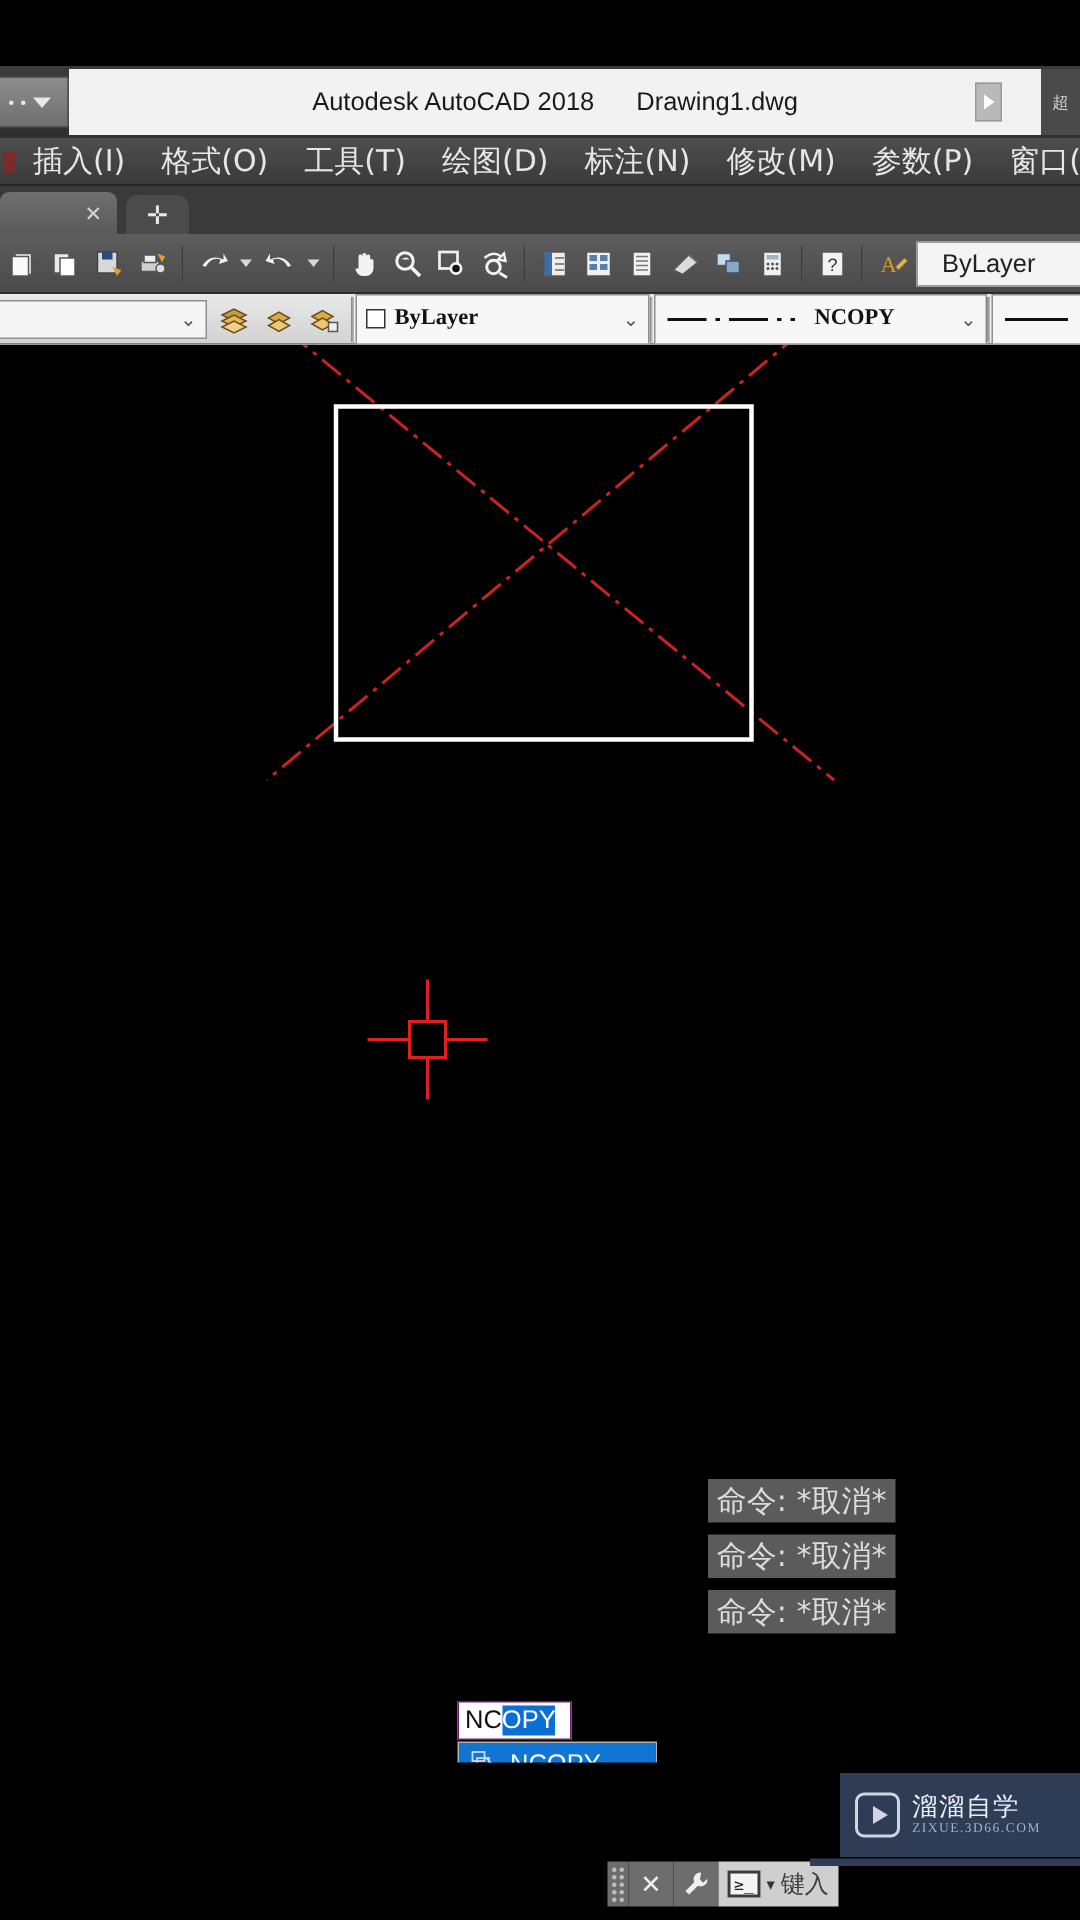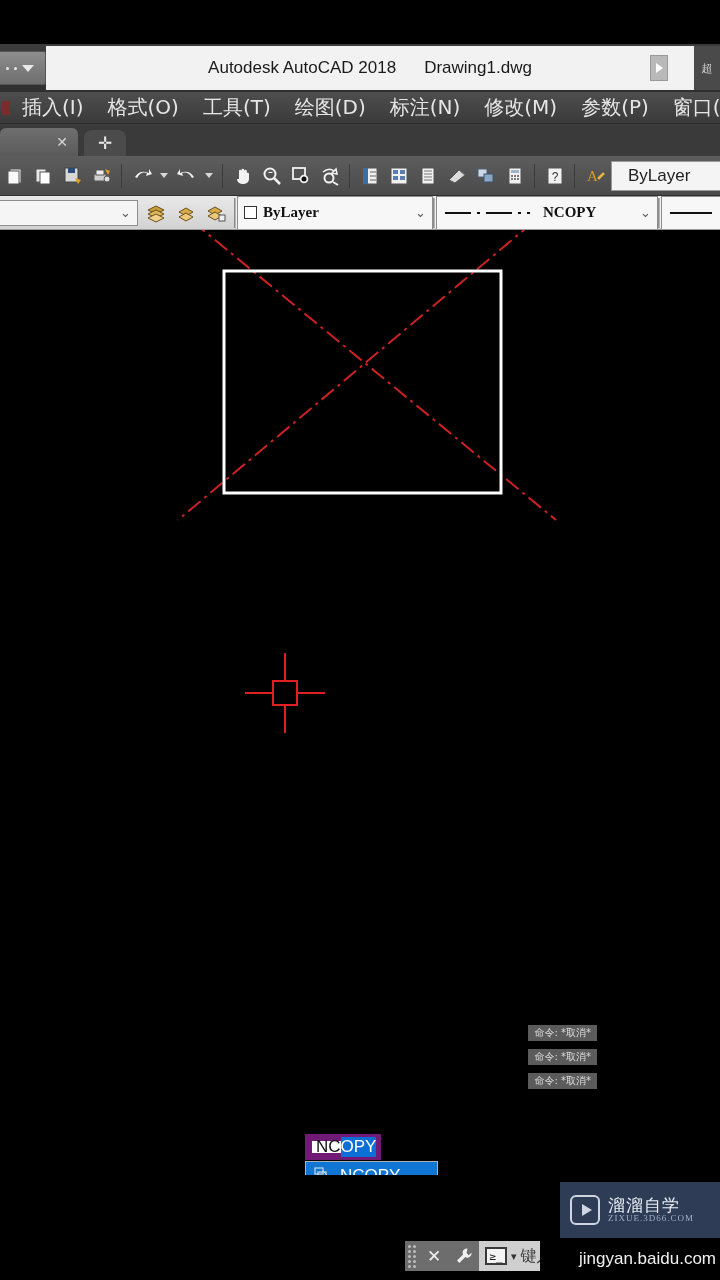--- a/index.html
+++ b/index.html
@@ -130,21 +130,21 @@
 
   
   .canvas {
     position:relative; width:720px; height:945px; background:#000; overflow:hidden;
   }
   svg.draw { position:absolute; left:0; top:0; width:720px; height:945px; }
 
   
   .cmd-input {
     position:absolute; left:305px; top:904px;
-    width:76px;height:26px;background:#fff;border:7px solid #701a75;
+    width:76px;height:26px;background:#fff;border:1px solid #701a75;
     display:flex;align-items:center;padding-left:4px;
     font-size:17px;color:#111; z-index:40;
     font-family:"Liberation Sans",sans-serif;
   }
   .cmd-input .typed { color:#111; }
   .cmd-input .ghost { background:#0b6fd6; color:#fff; }
   .ac-list {
     position:absolute; left:305px; top:931px;
     width:133px; background:#fff; border:1px solid #b0b0b0; z-index:40;
   }
@@ -157,21 +157,21 @@
   .ac-item.sel .txt { color:#fff; }
   .ac-item .ic { width:24px;height:22px;display:flex;align-items:center;justify-content:center;flex:0 0 auto;margin-right:2px;}
   .ac-item .txt { padding-left:2px; }
 
   
   .cmdhist {
     position:absolute; right:123px; bottom:86px;
     display:flex; flex-direction:column; gap:8px; z-index:30;
   }
   .cmdline {
-    background:#5b5b5b; color:#dcdcdc; font-size:10px;
+    background:#5b5b5b; color:#dcdcdc; font-size:20px;
     padding:1px 6px; white-space:nowrap;
     font-family:"DejaVu Sans","Liberation Sans",sans-serif;
   }
 
   
   .statusbar {
     position:absolute; left:0; bottom:0; width:720px; height:48px;
     background:#000;
   }
   .sb-inner {
@@ -519,23 +519,20 @@
         </svg>
       </div>
       <div class="sb-cmdbox">
         <span class="sb-prompt-ic">≥_</span>
         <span style="font-size:11px;color:#333;">▾</span>
         <span class="sb-typetext">键入</span>
       </div>
     </div>
 
     <div class="baidu-line"></div>
-    <div class="baidu-bar">
-      <span class="u">jingyan.baidu.com</span>
-    </div>
   </div>
 
   <div class="watermark">
     <div class="wm-logo">
       <span class="play"></span>
     </div>
     <div class="wm-txt">
       <span class="wm-cn">溜溜自学</span>
       <span class="wm-en">ZIXUE.3D66.COM</span>
     </div>

